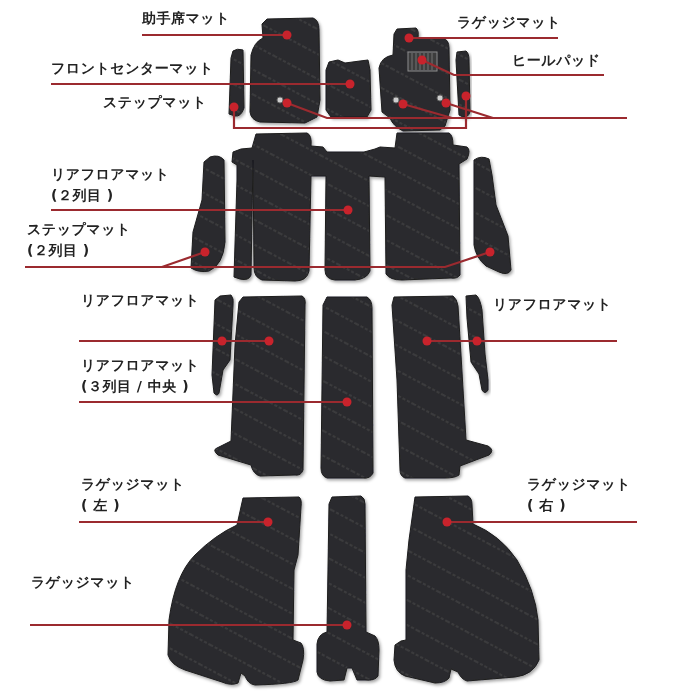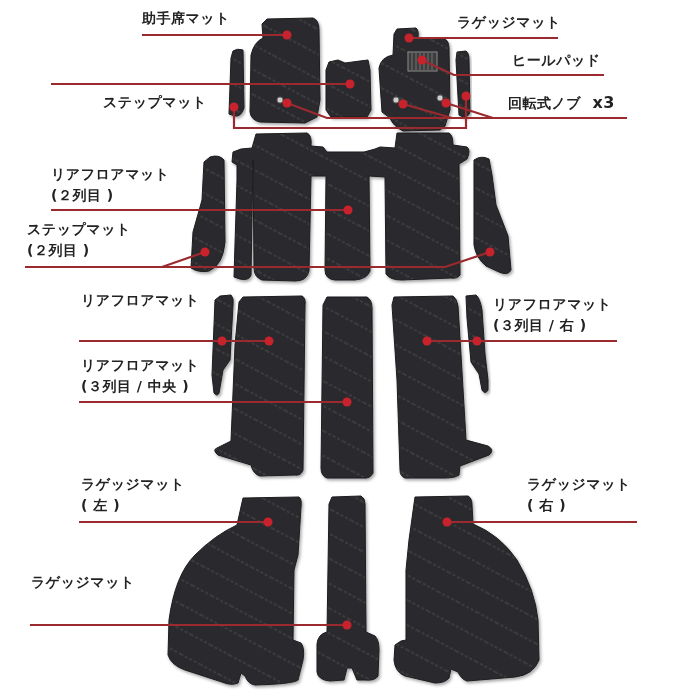--- a/index.html
+++ b/index.html
@@ -145,33 +145,32 @@
 </svg>
 
 <div class="label" style="left:137px; top:8px;">
   <span>助手席マット</span>
 </div>
 
 <div class="label" style="left:452px; top:12px;">
   <span>ラゲッジマット</span>
 </div>
 
+<div class="label" style="left:46px; top:58px;">
+  <span>フロントセンターマット</span>
+</div>
 
 <div class="label" style="left:507px; top:50px;">
   <span>ヒールパッド</span>
 </div>
 
 <div class="label" style="left:98px; top:92px;">
   <span class="line2">ステップマット</span>
 </div>
 
-<div class="label" style="left:503px; top:92px;">
-  <span>回転式ノブ</span>
-  <span style="font-size:16px; margin-left:6px;">x3</span>
-</div>
 
 <div class="label" style="left:46px; top:164px;">
   <span class="line2">リアフロアマット</span>
   <span class="line2">(２列目 )</span>
 </div>
 
 <div class="label" style="left:22px; top:219px;">
   <span class="line2">ステップマット</span>
   <span class="line2">(２列目 )</span>
 </div>
@@ -180,21 +179,20 @@
   <span class="line2">リアフロアマット</span>
 </div>
 
 <div class="label" style="left:76px; top:355px;">
   <span class="line2">リアフロアマット</span>
   <span class="line2">(３列目 / 中央 )</span>
 </div>
 
 <div class="label" style="left:488px; top:294px;">
   <span class="line2">リアフロアマット</span>
-  <span class="line2">(３列目 / 右 )</span>
 </div>
 
 <div class="label" style="left:76px; top:474px;">
   <span class="line2">ラゲッジマット</span>
   <span class="line2">( 左 )</span>
 </div>
 
 <div class="label" style="left:522px; top:474px;">
   <span class="line2">ラゲッジマット</span>
   <span class="line2">( 右 )</span>

